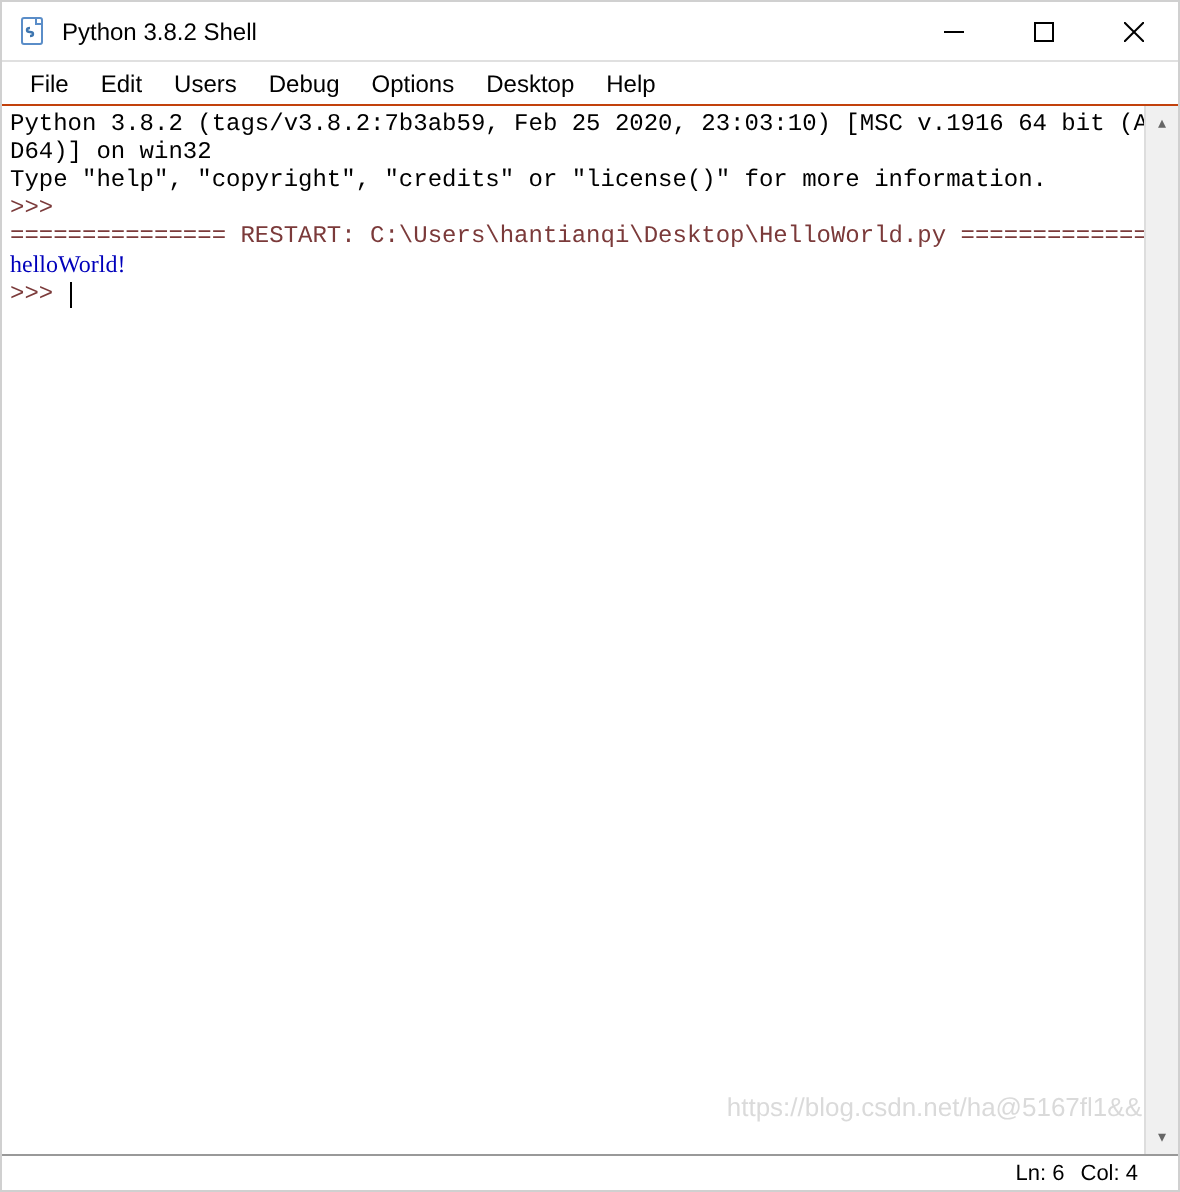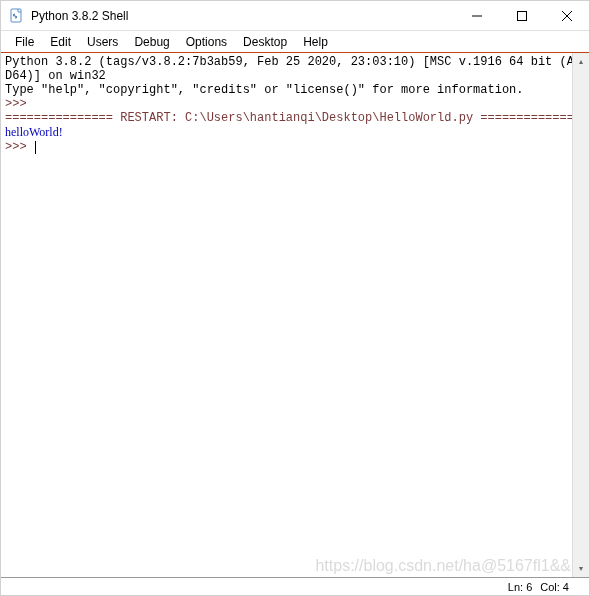--- a/index.html
+++ b/index.html
@@ -113,22 +113,22 @@
       border-top: 1px solid #999;
       display: flex;
       justify-content: flex-end;
       align-items: center;
       padding: 0 20px 0 6px;
       font-size: 11px;
     }
     .watermark {
       position: absolute;
       right: 18px;
-      bottom: 2px;
-      font-size: 16px;
+      bottom: 16px;
+      font-size: 13px;
       color: rgba(150,150,150,0.35);
       font-family: sans-serif;
       pointer-events: none;
     }
   </style>
 </head>
 <body>
 
 <div class="titlebar">
   <span class="titlebar-icon">

